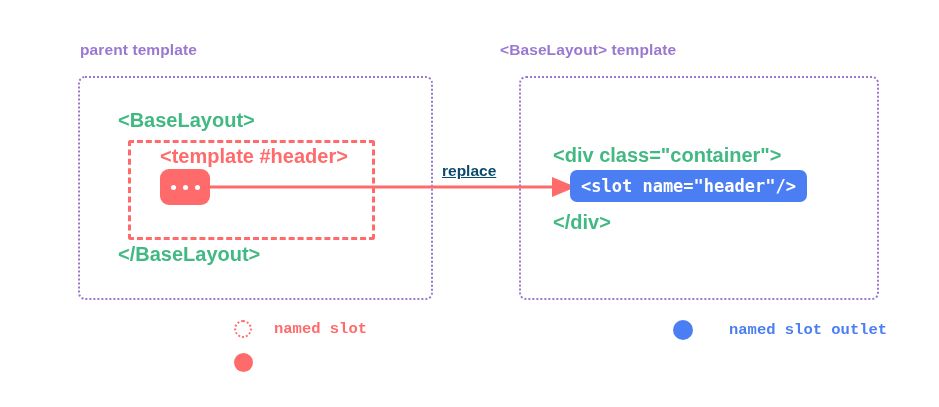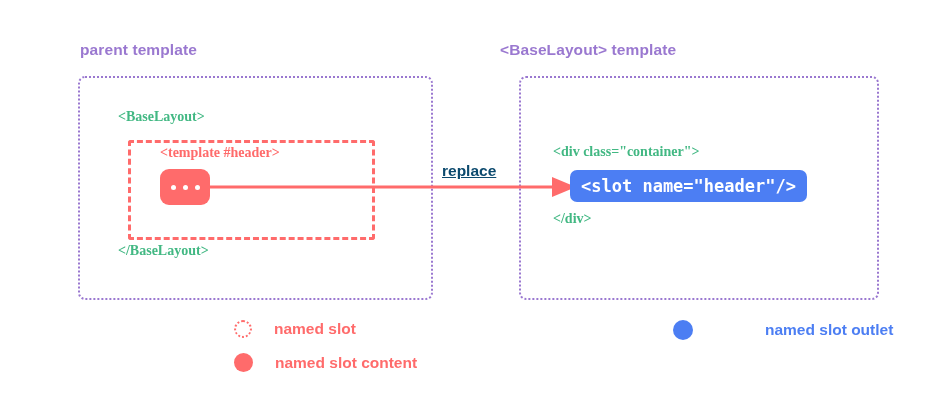--- a/index.html
+++ b/index.html
@@ -40,22 +40,22 @@
     border-radius: 7px;
     box-sizing: border-box;
     background: transparent;
   }
   #panel-parent { left: 78px;  top: 76px; width: 355px; height: 224px; }
   #panel-base   { left: 519px; top: 76px; width: 360px; height: 224px; }
 
   
   .code {
     position: absolute;
-    font-family: Liberation Serif, serif;
-    font-size: 14px;
+    font-family: Liberation Sans, sans-serif;
+    font-size: 20px;
     font-weight: bold;
     white-space: nowrap;
     letter-spacing: 0px;
   }
   .code.green { color: #42b883; }
   .code.red   { color: #ff6b6b; margin-left: 20px; }
 
   #code-baselayout-open  { left: 118px; top: 109px; }
   #code-baselayout-close { left: 118px; top: 243px; }
   #code-template-open    { left: 140px; top: 145px; }
@@ -154,21 +154,21 @@
   }
 
   
   .legend-row {
     position: absolute;
     display: flex;
     align-items: center;
     white-space: nowrap;
   }
   .legend-label {
-    font-family: Liberation Sans, sans-serif;
+    font-family: Liberation Mono, monospace;
     font-size: 15.5px;
     font-weight: bold;
     white-space: nowrap;
   }
   .legend-label.red  { color: #ff6b6b; }
   .legend-label.blue { color: #4c7ef3; }
 
   .marker {
     display: inline-block;
     flex: 0 0 auto;
@@ -192,21 +192,21 @@
     border-radius: 50%;
     background: #4c7ef3;
   }
 
   #legend-named-slot         { left: 234px; top: 320px; }
   #legend-named-slot-content { left: 234px; top: 353px; }
   #legend-named-slot-outlet  { left: 673px; top: 320px; }
 
   #legend-named-slot .legend-label,
   #legend-named-slot-content .legend-label { margin-left: 22px; }
-  #legend-named-slot-outlet .legend-label  { margin-left: 72px; }
+  #legend-named-slot-outlet .legend-label  { margin-left: 36px; }
 </style>
 </head>
 <body>
 
 <div id="diagram">
 
   <div class="panel-caption" id="caption-parent">parent template</div>
 
   <div class="panel-box" id="panel-parent"></div>
 
@@ -246,21 +246,20 @@
 
   <div class="code green" id="code-div-close">&lt;/div&gt;</div>
 
   <div class="legend-row" id="legend-named-slot">
     <span class="marker marker-dotted-circle"></span>
     <span class="legend-label red">named slot</span>
   </div>
 
   <div class="legend-row" id="legend-named-slot-content">
     <span class="marker marker-filled-circle-red"></span>
-    <span class="legend-label red">named slot content</span>
   </div>
 
   <div class="legend-row" id="legend-named-slot-outlet">
     <span class="marker marker-filled-circle-blue"></span>
     <span class="legend-label blue">named slot outlet</span>
   </div>
 
 </div>
 
 </body></html>

